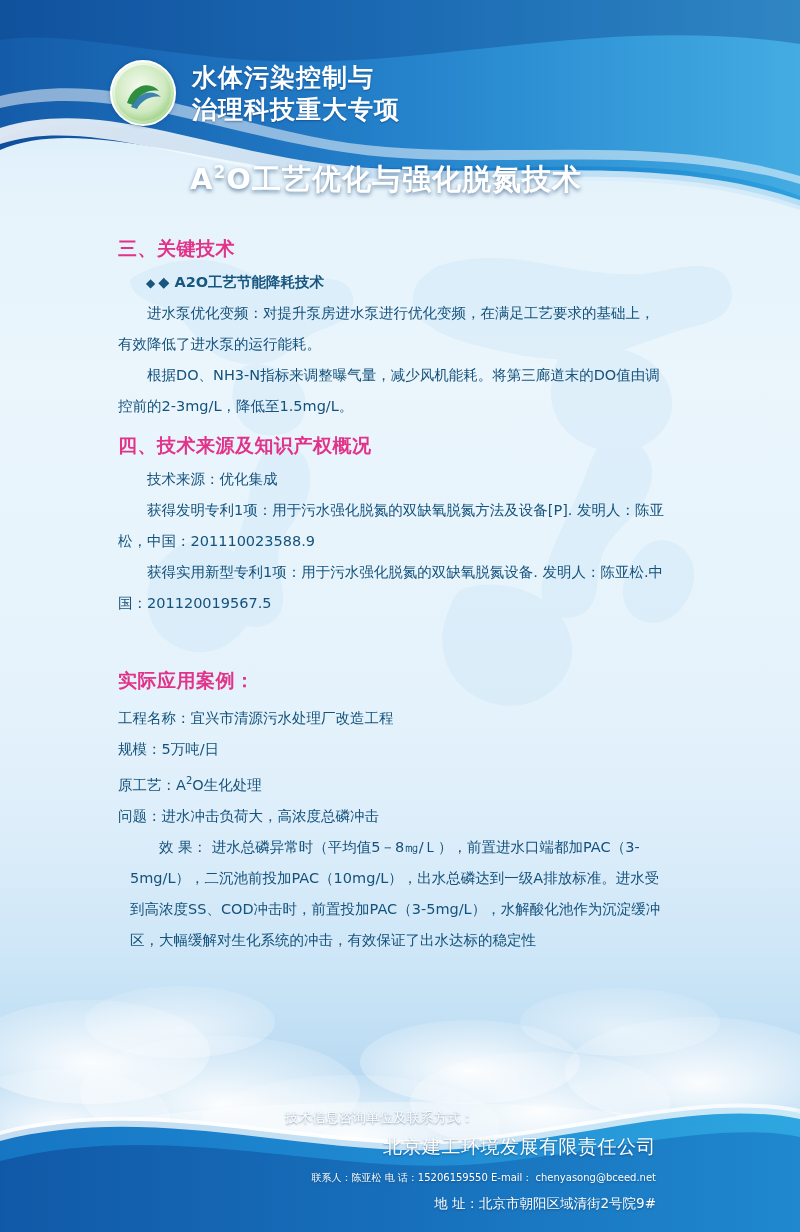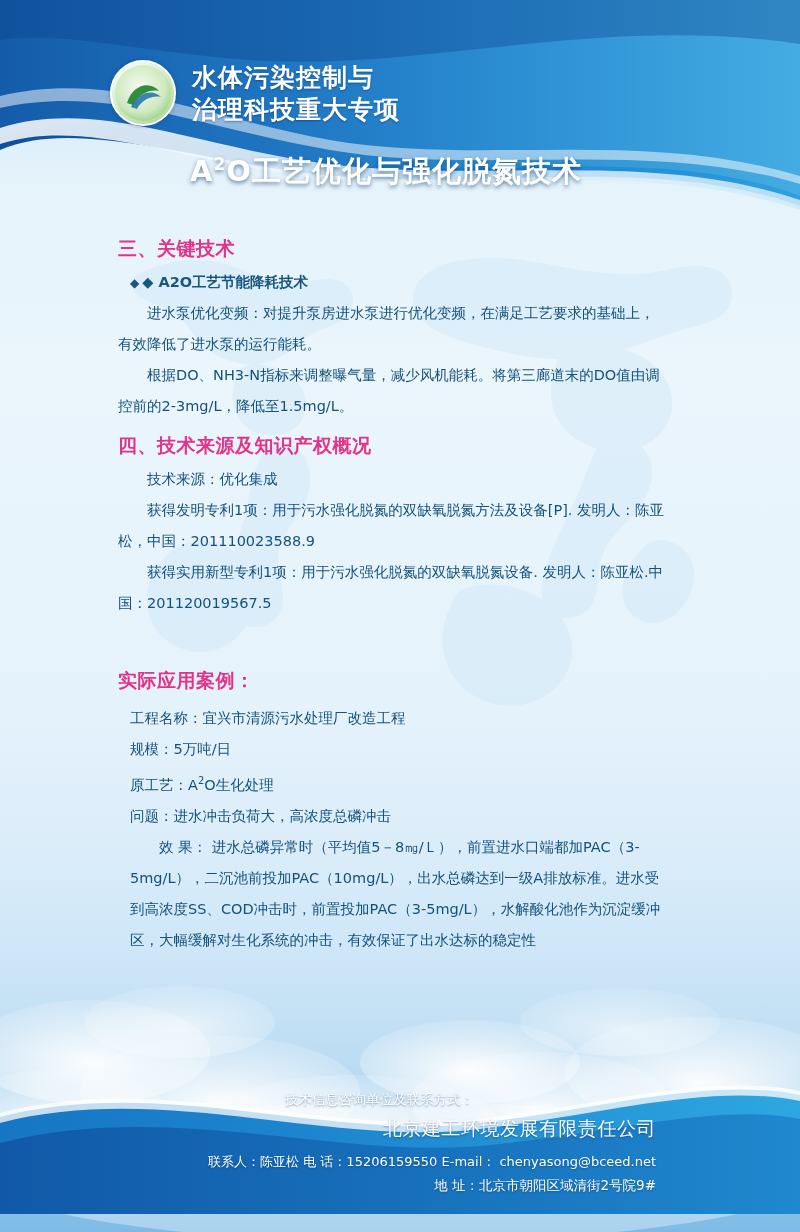--- a/index.html
+++ b/index.html
@@ -80,21 +80,21 @@
     color: #ffffff;
     font-size: 25px;
     font-weight: bold;
     line-height: 32px;
     letter-spacing: 1px;
     text-shadow: 0 1px 2px rgba(0,40,90,0.45);
   }
 
   .main-title {
     position: absolute;
-    left: 0; top: 152px;
+    left: 0; top: 160px;
     width: 684px;
     text-align: center;
     padding-left: 88px;
     color: #ffffff;
     font-size: 29px;
     font-weight: bold;
     letter-spacing: 1px;
     text-shadow: 0 2px 4px rgba(0,45,95,0.55);
   }
   .main-title sup { font-size: 17px; vertical-align: super; }
@@ -119,61 +119,61 @@
     margin-bottom: 2px;
     letter-spacing: 0.5px;
   }
   .sec-head.spaced { }
   .sec-head.case { margin-top: 44px; margin-bottom: 6px; }
 
   .bullet {
     color: #16567f;
     font-size: 14.5px;
     font-weight: bold;
-    margin-left: 12px;
+    margin-left: 28px;
     line-height: 30px;
   }
   .bullet .diamond { font-size: 12px; margin-right: 3px; }
 
   p.para {
     margin: 0;
     text-indent: 29px;
     line-height: 31px;
     color: #14527c;
   }
 
   sup.sq { font-size: 10px; vertical-align: super; }
 
-  .case-block p.para { text-indent: 0; margin-left: 12px; }
+  .case-block p.para { text-indent: 0; }
   .case-block p.para.flow { text-indent: 29px; margin-left: 12px; }
 
   
   .clouds {
     position: absolute;
     left: 0; bottom: 0;
     width: 800px; height: 330px;
     pointer-events: none;
   }
 
   
   .footer {
     position: absolute;
-    left: 0; bottom: 18px;
+    left: 0; bottom: 0;
     width: 696px; height: 145px;
   }
   .footer-text {
     position: absolute;
     right: 40px;
     text-align: right;
     color: #ffffff;
     text-shadow: 0 1px 2px rgba(0,50,95,0.5);
   }
   .f-line1 { top: 22px; font-size: 13.5px; right: 222px; }
   .f-line2 { top: 47px; font-size: 19px; font-weight: normal; right: 40px; letter-spacing: 0.5px; }
-  .f-line3 { top: 84px; font-size: 13px; right: 40px; }
+  .f-line3 { top: 84px; font-size: 10px; right: 40px; }
   .f-line4 { top: 108px; font-size: 13.5px; right: 40px; }
 </style>
 </head>
 <body>
 
 <div class="poster">
 
   <svg class="watermark" viewBox="0 0 720 620" xmlns="http://www.w3.org/2000/svg">
     <g fill="#b9dcf2" opacity="0.75">
       <path d="M92 108c22-14 54-22 86-16 26 5 40 20 66 22 18 2 34-8 52-4 14 3 20 16 16 28-5 14-22 18-36 24-16 7-26 22-42 28-20 8-44 4-62-8-16-10-24-30-40-40-14-9-32-10-40-24-4-7 0-10 0-10z"></path>

